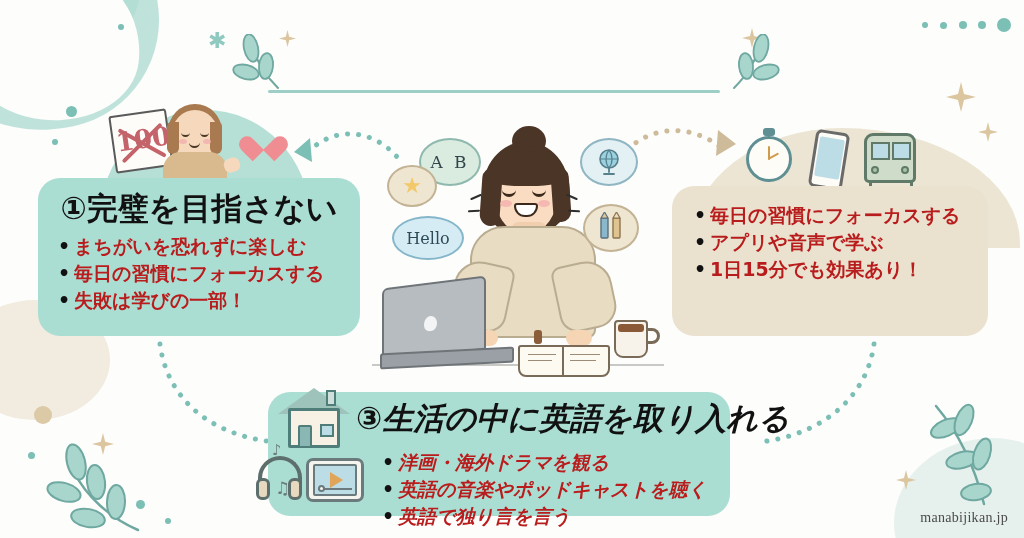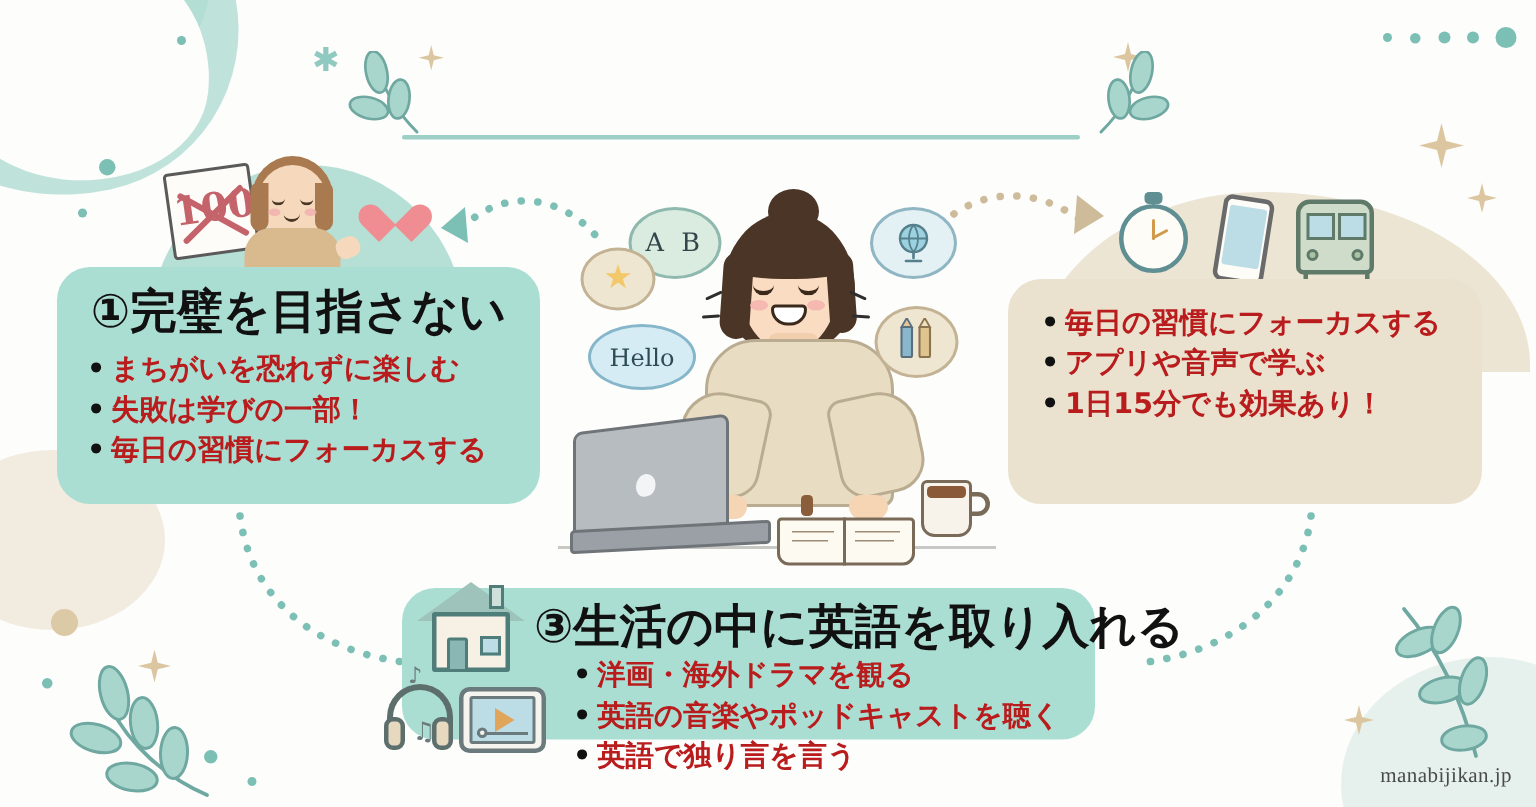--- a/index.html
+++ b/index.html
@@ -133,23 +133,24 @@
     padding: 12px 16px 10px 16px;
   }
   .card-2 {
     left: 672px; top: 186px;
     width: 316px; height: 150px;
     background: #eae2cf;
     padding: 10px 14px 10px 16px;
   }
   .card-3 {
     left: 268px; top: 392px;
-    width: 462px; height: 101px;
+    width: 462px; height: 124px;
     background: #abded3;
     padding: 8px 14px 8px 14px;
+    font-style: italic;
   }
 
   .card-title {
     font-size: 31px;
     font-weight: 700;
     color: #111;
     text-align: center;
     line-height: 1.2;
     font-family: "DejaVu Sans", "Liberation Sans", sans-serif;
     white-space: nowrap;
@@ -167,21 +168,21 @@
     white-space: nowrap;
   }
   .bullets li::before {
     content: "\2022";
     display: inline-block;
     width: 16px;
     color: #111;
   }
   .card-1 .bullets { margin-left: 4px; }
   .card-2 .bullets { margin-left: 6px; }
-  .card-3 .bullets { margin-left: 100px; margin-top: 0; }
+  .card-3 .bullets { margin-left: 100px; margin-top: 12px; }
   .card-3 .bullets li { font-size: 19px; }
 
   
   .arrow-svg { position: absolute; pointer-events: none; }
 
   
   .illus { position: absolute; }
 
   
   .girl-paper {
@@ -868,22 +869,22 @@
     <div class="ic-bus-lamp" style="left:871px; top:166px;"></div>
     <div class="ic-bus-lamp" style="left:901px; top:166px;"></div>
     <div class="ic-bus-leg" style="left:869px; top:182px;"></div>
     <div class="ic-bus-leg" style="left:910px; top:182px;"></div>
   </div>
 
   <div class="card card-1">
     <div class="card-title">①完璧を目指さない</div>
     <ul class="bullets">
       <li>まちがいを恐れずに楽しむ</li>
+      <li>毎日の習慣にフォーカスする</li>
       <li>失敗は学びの一部！</li>
-      <li>毎日の習慣にフォーカスする</li>
     </ul>
   </div>
 
   <div class="card card-2">
     <ul class="bullets">
       <li>毎日の習慣にフォーカスする</li>
       <li>アプリや音声で学ぶ</li>
       <li>1日15分でも効果あり！</li>
     </ul>
   </div>

